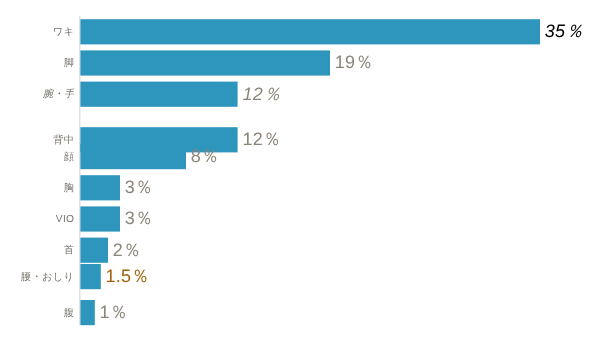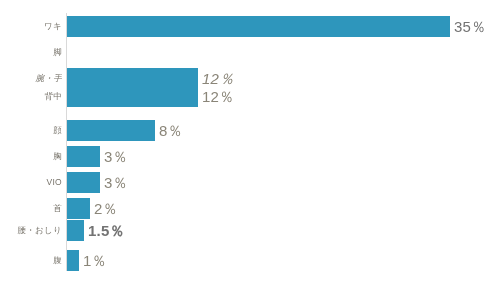--- a/index.html
+++ b/index.html
@@ -82,37 +82,41 @@
 <div id="chart-root" style="background: rgb(255, 255, 255);">
 
   <div class="plot-area">
 
     <div class="axis-line" style="background: rgb(217, 217, 217);"></div>
 
     <div class="bar-row" style="top:16px;">
       <span class="cat-label" style="color: rgb(119, 115, 106);">ワキ</span>
       <span class="bar-wrap">
         <span class="bar" style="width: 383px; background: rgb(46, 150, 188);"></span>
-        <span class="bar-value" style="color: #737373;">35％</span>
+        <span class="bar-value" style="color: #000000; font-style: italic;">35％</span>
       </span>
     </div>
 
     <div class="bar-row" style="top:42px;">
       <span class="cat-label" style="color: rgb(119, 115, 106);">脚</span>
+      <span class="bar-wrap">
+        <span class="bar" style="width: 208px; background: rgb(46, 150, 188);"></span>
+        <span class="bar-value" style="color: rgb(138, 133, 120);">19％</span>
+      </span>
     </div>
 
     <div class="bar-row" style="top:68px;font-style:italic;">
       <span class="cat-label" style="color: rgb(119, 115, 106);">腕・手</span>
       <span class="bar-wrap">
         <span class="bar" style="width: 131px; background: rgb(46, 150, 188);"></span>
         <span class="bar-value" style="color: rgb(138, 133, 120);">12％</span>
       </span>
     </div>
 
-    <div class="bar-row" style="top:86px;">
+    <div class="bar-row" style="top:106px;">
       <span class="cat-label" style="color: rgb(119, 115, 106);">背中</span>
       <span class="bar-wrap">
         <span class="bar" style="width: 131px; background: rgb(46, 150, 188);"></span>
         <span class="bar-value" style="color: rgb(138, 133, 120);">12％</span>
       </span>
     </div>
 
     <div class="bar-row" style="top:120px;">
       <span class="cat-label" style="color: rgb(119, 115, 106);">顔</span>
       <span class="bar-wrap">
@@ -142,21 +146,21 @@
       <span class="bar-wrap">
         <span class="bar" style="width: 23px; background: rgb(46, 150, 188);"></span>
         <span class="bar-value" style="color: rgb(138, 133, 120);">2％</span>
       </span>
     </div>
 
     <div class="bar-row" style="top:220px;">
       <span class="cat-label" style="color: rgb(119, 115, 106);">腰・おしり</span>
       <span class="bar-wrap">
         <span class="bar" style="width: 17px; background: rgb(46, 150, 188);"></span>
-        <span class="bar-value" style="color: #737373; font-weight: bold;">1.5％</span>
+        <span class="bar-value" style="color: #a16207;">1.5％</span>
       </span>
     </div>
 
     <div class="bar-row" style="top:250px;">
       <span class="cat-label" style="color: rgb(119, 115, 106);">腹</span>
       <span class="bar-wrap">
         <span class="bar" style="width: 12px; background: rgb(46, 150, 188);"></span>
         <span class="bar-value" style="color: rgb(138, 133, 120);">1％</span>
       </span>
     </div>

